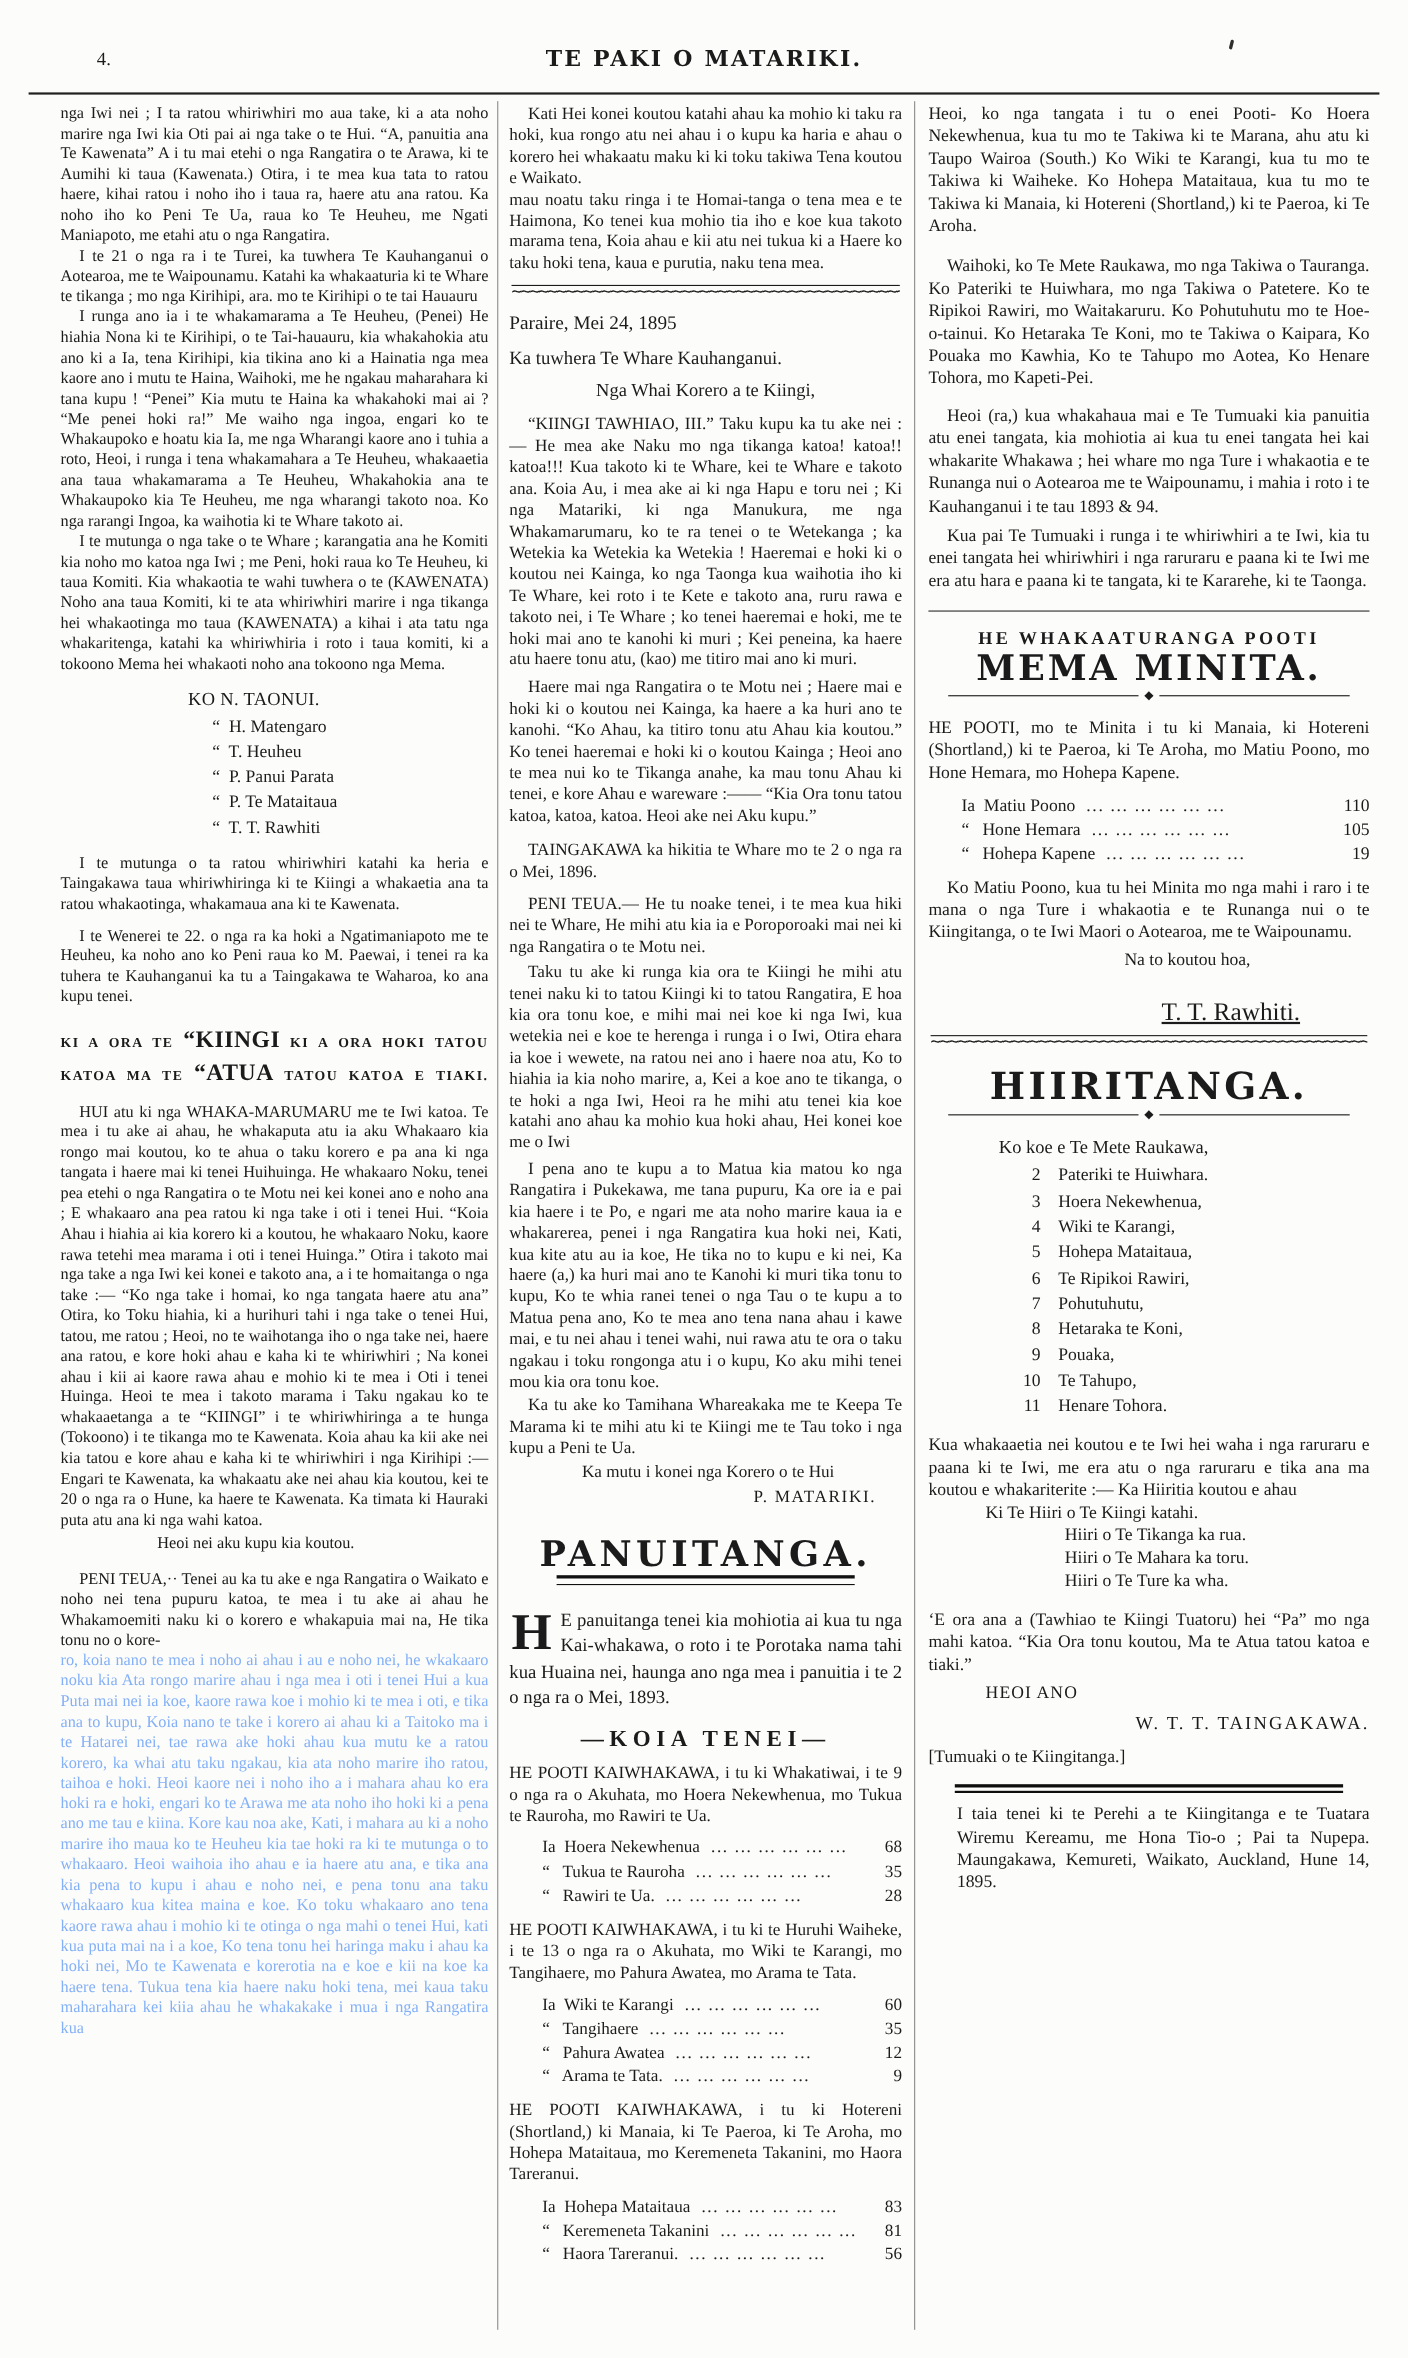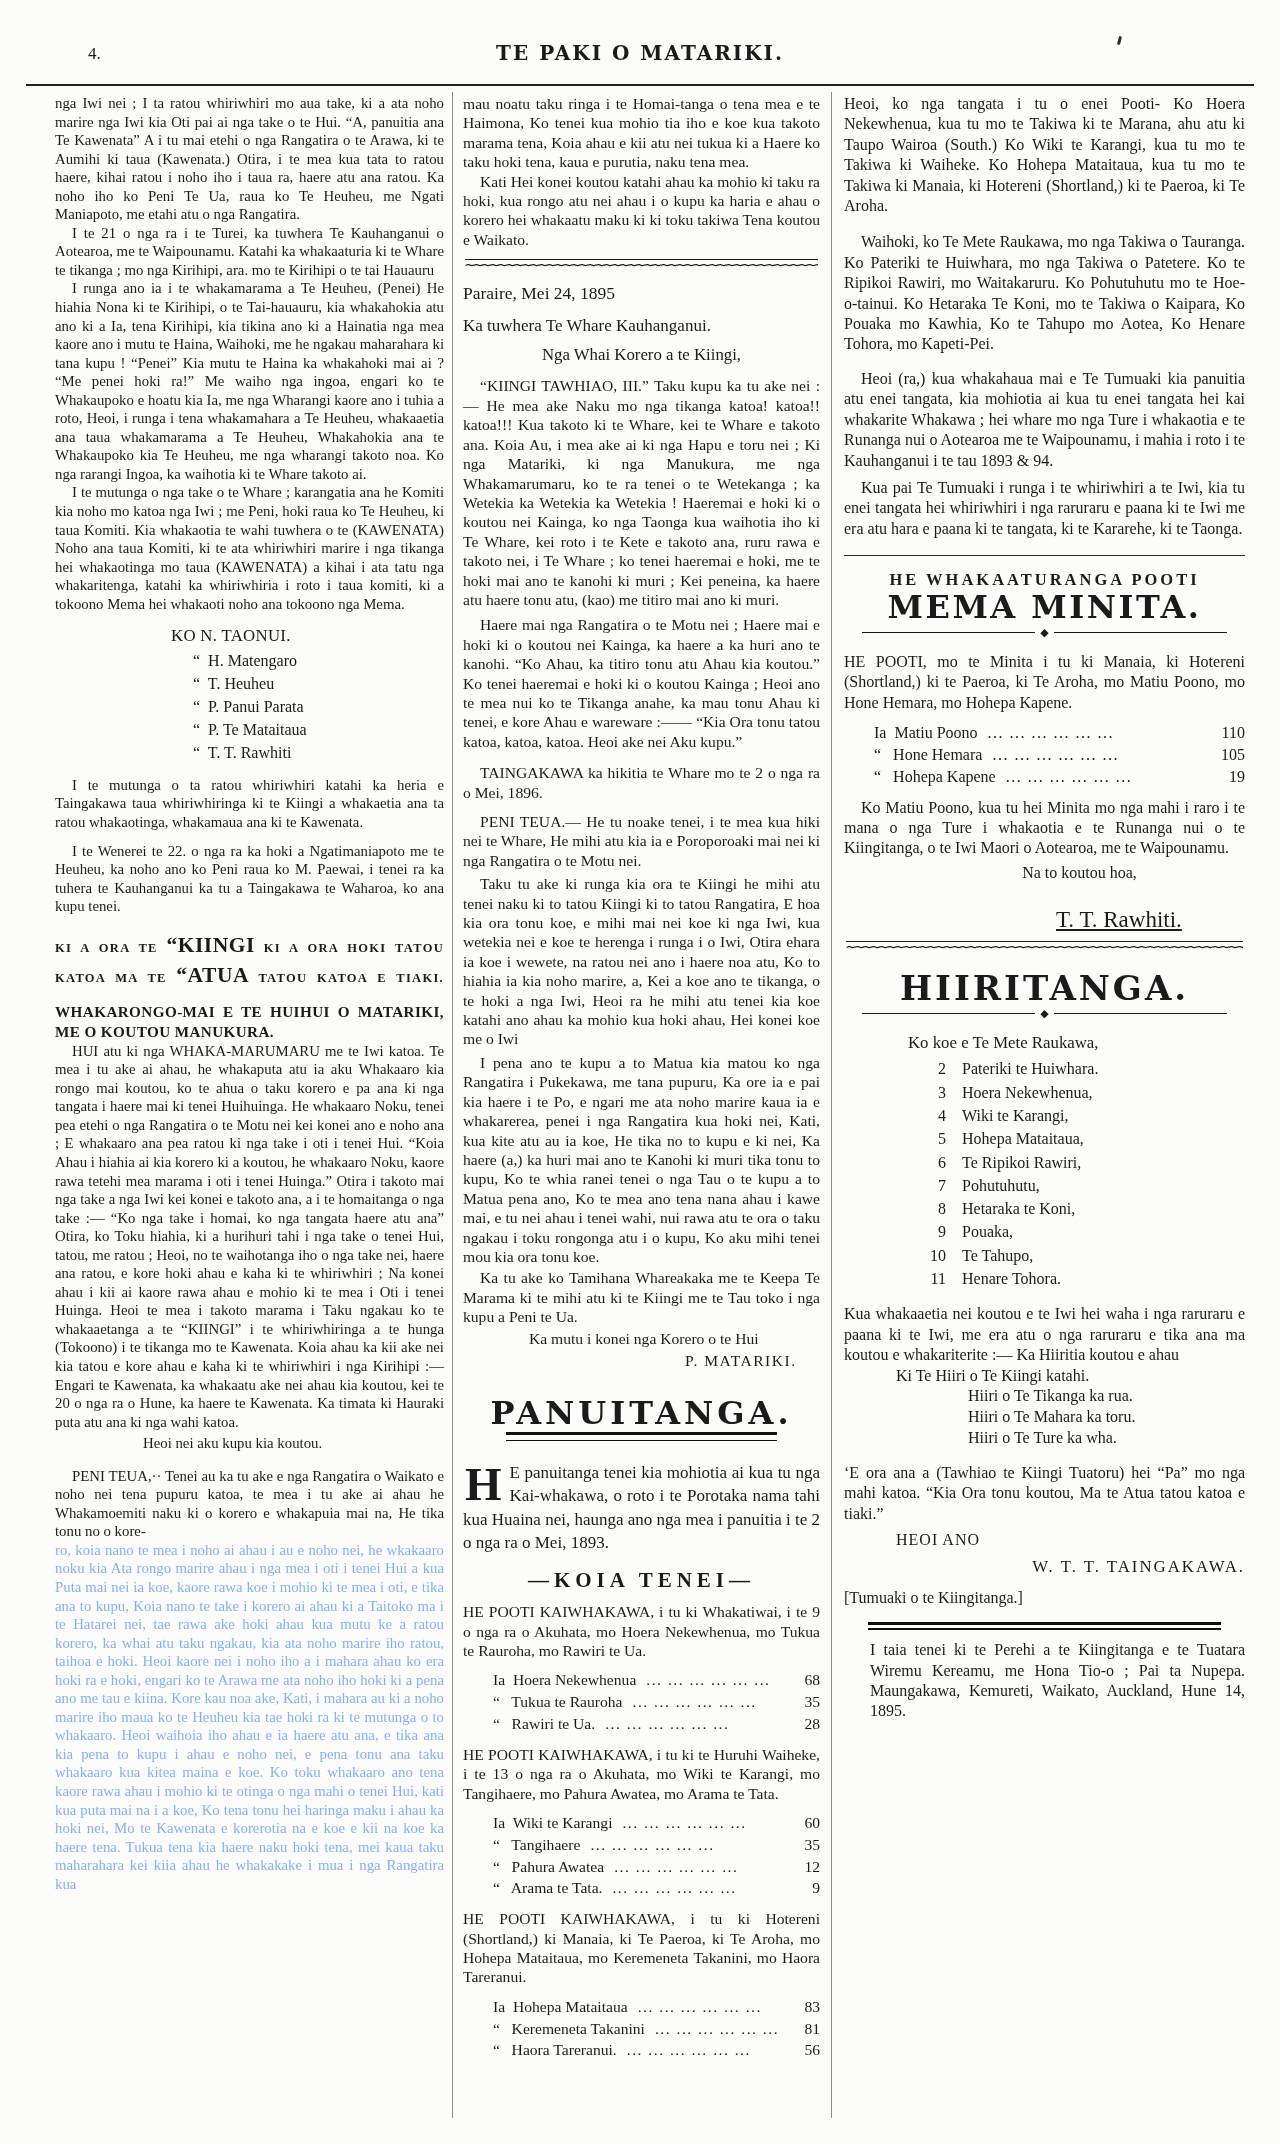--- a/index.html
+++ b/index.html
@@ -98,29 +98,28 @@
       <p class="p">I te mutunga o nga take o te Whare ; karangatia ana he Komiti kia noho mo katoa nga Iwi ; me Peni, hoki raua ko Te Heuheu, ki taua Komiti. Kia whakaotia te wahi tuwhera o te (KAWENATA) Noho ana taua Komiti, ki te ata whiriwhiri marire i nga tikanga hei whakaotinga mo taua (KAWENATA) a kihai i ata tatu nga whakaritenga, katahi ka whiriwhiria i roto i taua komiti, ki a tokoono Mema hei whakaoti noho ana tokoono nga Mema.</p>
       <div class="ln name-head">KO N. TAONUI.</div>
       <div class="ln name-item">“  H. Matengaro</div>
       <div class="ln name-item">“  T. Heuheu</div>
       <div class="ln name-item">“  P. Panui Parata</div>
       <div class="ln name-item">“  P. Te Mataitaua</div>
       <div class="ln name-item">“  T. T. Rawhiti</div>
       <p class="p" style="margin-top: 12px;">I te mutunga o ta ratou whiriwhiri katahi ka heria e Taingakawa taua whiriwhiringa ki te Kiingi a whakaetia ana ta ratou whakaotinga, whakamaua ana ki te Kawenata.</p>
       <p class="p" style="margin-top: 10px;">I te Wenerei te 22. o nga ra ka hoki a Ngatimaniapoto me te Heuheu, ka noho ano ko Peni raua ko M. Paewai, i tenei ra ka tuhera te Kauhanganui ka tu a Taingakawa te Waharoa, ko ana kupu tenei.</p>
       <div class="capsmix"><span class="cm-s">KI A ORA TE </span><span class="cm-l">“KIINGI</span><span class="cm-s"> KI A ORA HOKI TATOU KATOA MA TE </span><span class="cm-l">“ATUA</span><span class="cm-s"> TATOU KATOA E TIAKI.</span></div>
-      <p class="p ni capsp">WHAKARONGO-MAI E TE HUIHUI O MATARIKI, ME O KOUTOU MANUKURA.</p>
       <p class="p">HUI atu ki nga WHAKA-MARUMARU me te Iwi katoa.  Te mea i tu ake ai ahau, he whakaputa atu ia aku Whakaaro kia rongo mai koutou, ko te ahua o taku korero e pa ana ki nga tangata i haere mai ki tenei Huihuinga.  He whakaaro Noku, tenei pea etehi o nga Rangatira o te Motu nei kei konei ano e noho ana ;  E whakaaro ana pea ratou ki nga take i oti i tenei Hui.  “Koia Ahau i hiahia ai kia korero ki a koutou, he whakaaro Noku, kaore rawa tetehi mea marama i oti i tenei Huinga.”  Otira i takoto mai nga take a nga Iwi kei konei e takoto ana, a i te homaitanga o nga take :— “Ko nga take i homai, ko nga tangata haere atu ana”  Otira, ko Toku hiahia, ki a hurihuri tahi i nga take o tenei Hui, tatou, me ratou ;  Heoi, no te waihotanga iho o nga take nei, haere ana ratou, e kore hoki ahau e kaha ki te whiriwhiri ;  Na konei ahau i kii ai kaore rawa ahau e mohio ki te mea i Oti i tenei Huinga.  Heoi te mea i takoto marama i Taku ngakau ko te whakaaetanga a te “KIINGI” i te whiriwhiringa a te hunga (Tokoono) i te tikanga mo te Kawenata.  Koia ahau ka kii ake nei kia tatou e kore ahau e kaha ki te whiriwhiri i nga Kirihipi :— Engari te Kawenata, ka whakaatu ake nei ahau kia koutou, kei te 20 o nga ra o Hune, ka haere te Kawenata.  Ka timata ki Hauraki puta atu ana ki nga wahi katoa.</p>
       <div class="ln c1-heoi">Heoi nei aku kupu kia koutou.</div>
       <p class="p" style="margin-top: 14px;">PENI TEUA,·· Tenei au ka tu ake e nga Rangatira o Waikato e noho nei tena pupuru katoa, te mea i tu ake ai ahau he Whakamoemiti naku ki o korero e whakapuia mai na,  He tika tonu no o kore-</p>
       <p class="p ni faded">ro, koia nano te mea i noho ai ahau i au e noho nei, he wkakaaro noku kia Ata rongo marire ahau i nga mea i oti i tenei Hui a kua Puta mai nei ia koe, kaore rawa koe i mohio ki te mea i oti, e tika ana to kupu, Koia nano te take i korero ai ahau ki a Taitoko ma i te Hatarei nei, tae rawa ake hoki ahau kua mutu ke a ratou korero, ka whai atu taku ngakau, kia ata noho marire iho ratou, taihoa e hoki. Heoi kaore nei i noho iho a i mahara ahau ko era hoki ra e hoki, engari ko te Arawa me ata noho iho hoki ki a pena ano me tau e kiina. Kore kau noa ake, Kati, i mahara au ki a noho marire iho maua ko te Heuheu kia tae hoki ra ki te mutunga o to whakaaro. Heoi waihoia iho ahau e ia haere atu ana, e tika ana kia pena to kupu i ahau e noho nei, e pena tonu ana taku whakaaro kua kitea maina e koe. Ko toku whakaaro ano tena kaore rawa ahau i mohio ki te otinga o nga mahi o tenei Hui, kati kua puta mai na i a koe, Ko tena tonu hei haringa maku i ahau ka hoki nei, Mo te Kawenata e korerotia na e koe e kii na koe ka haere tena. Tukua tena kia haere naku hoki tena, mei kaua taku maharahara kei kiia ahau he whakakake i mua i nga Rangatira kua</p>
     </div>
   <div class="col col2">
+      <p class="p">Kati Hei konei koutou katahi ahau ka mohio ki taku ra hoki, kua rongo atu nei ahau i o kupu ka haria e ahau o korero hei whakaatu maku ki ki toku takiwa Tena koutou e Waikato.</p>
       <p class="p ni">mau noatu taku ringa i te Homai-tanga o tena mea e te Haimona,  Ko tenei kua mohio tia iho e koe kua takoto marama tena,  Koia ahau e kii atu nei tukua ki a Haere ko taku hoki tena, kaua e purutia, naku tena mea.</p>
-      <p class="p">Kati Hei konei koutou katahi ahau ka mohio ki taku ra hoki, kua rongo atu nei ahau i o kupu ka haria e ahau o korero hei whakaatu maku ki ki toku takiwa Tena koutou e Waikato.</p>
       <div class="rule-wavy"></div>
       <div class="ln date-line">Paraire, Mei 24, 1895</div>
       <div class="ln subhead-left">Ka tuwhera Te Whare Kauhanganui.</div>
       <div class="ln subhead-center">Nga Whai Korero a te Kiingi,</div>
       <p class="p">“KIINGI TAWHIAO, III.”  Taku kupu ka tu ake nei :—  He mea ake Naku mo nga tikanga katoa! katoa!! katoa!!!  Kua takoto ki te Whare, kei te Whare e takoto ana.  Koia Au, i mea ake ai ki nga Hapu e toru nei ;  Ki nga Matariki, ki nga Manukura, me nga Whakamarumaru, ko te ra tenei o te Wetekanga ;  ka Wetekia ka Wetekia ka Wetekia !  Haeremai e hoki ki o koutou nei Kainga, ko nga Taonga kua waihotia iho ki Te Whare, kei roto i te Kete e takoto ana, ruru rawa e takoto nei, i Te Whare ;  ko tenei haeremai e hoki, me te hoki mai ano te kanohi ki muri ;  Kei peneina, ka haere atu haere tonu atu, (kao)  me titiro mai ano ki muri.</p>
       <p class="p" style="margin-top: 6px;">Haere mai nga Rangatira o te Motu nei ;  Haere mai e hoki ki o koutou nei Kainga, ka haere a ka huri ano te kanohi.  “Ko Ahau, ka titiro tonu atu Ahau kia koutou.”  Ko tenei haeremai e hoki ki o koutou Kainga ;  Heoi ano te mea nui ko te Tikanga anahe, ka mau tonu Ahau ki tenei, e kore Ahau e wareware :—— “Kia Ora tonu tatou katoa, katoa, katoa.  Heoi ake nei Aku kupu.”</p>
       <p class="p" style="margin-top: 12px;">TAINGAKAWA ka hikitia te Whare mo te 2 o nga ra o Mei, 1896.</p>
       <p class="p" style="margin-top: 10px;">PENI TEUA.— He tu noake tenei, i te mea kua hiki nei te Whare,  He mihi atu kia ia e Poroporoaki mai nei ki nga Rangatira o te Motu nei.</p>
       <p class="p" style="margin-top: 4px;">Taku tu ake ki runga kia ora te Kiingi he mihi atu tenei naku ki to tatou Kiingi ki to tatou Rangatira,  E hoa kia ora tonu koe, e mihi mai nei koe ki nga Iwi, kua wetekia nei e koe te herenga i runga i o Iwi,  Otira ehara ia koe i wewete, na ratou nei ano i haere noa atu,  Ko to hiahia ia kia noho marire, a, Kei a koe ano te tikanga, o te hoki a nga Iwi,  Heoi ra he mihi atu tenei kia koe katahi ano ahau ka mohio kua hoki ahau,  Hei konei koe me o Iwi</p>
       <p class="p" style="margin-top: 4px;">I pena ano te kupu a to Matua kia matou ko nga Rangatira i Pukekawa, me tana pupuru,  Ka ore ia e pai kia haere i te Po, e ngari me ata noho marire kaua ia e whakarerea, penei i nga Rangatira kua hoki nei,  Kati, kua kite atu au ia koe,  He tika no to kupu e ki nei,  Ka haere (a,) ka huri mai ano te Kanohi ki muri tika tonu to kupu,  Ko te whia ranei tenei o nga Tau o te kupu a to Matua pena ano,  Ko te mea ano tena nana ahau i kawe mai, e tu nei ahau i tenei wahi,  nui rawa atu te ora o taku ngakau i toku rongonga atu i o kupu,  Ko aku mihi tenei mou kia ora tonu koe.</p>

